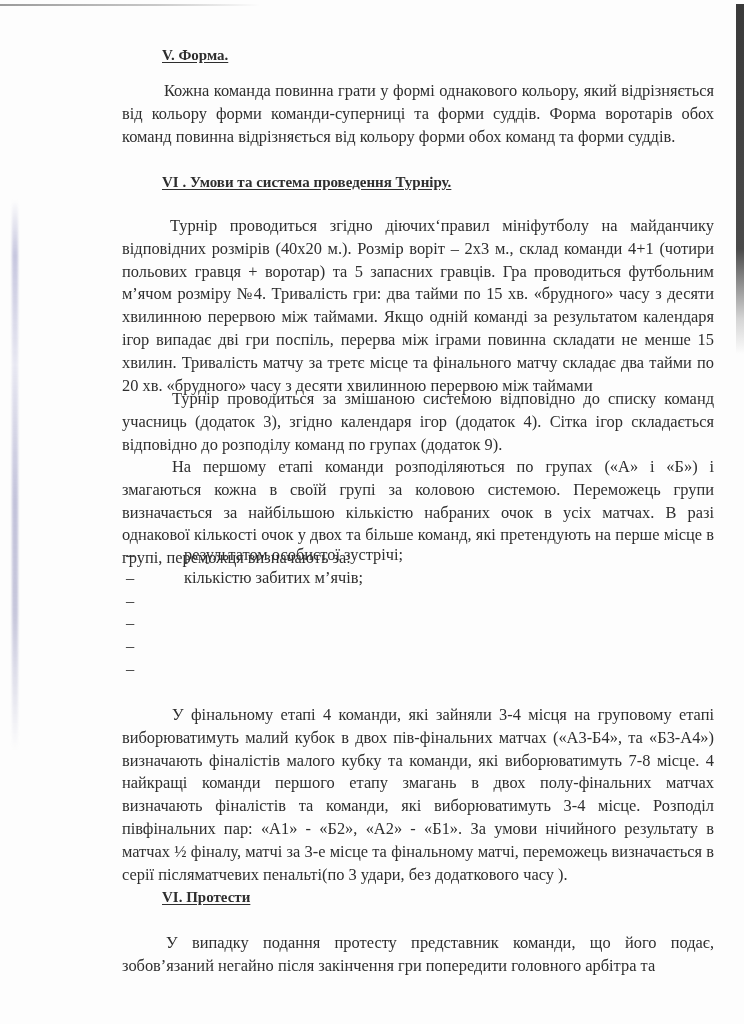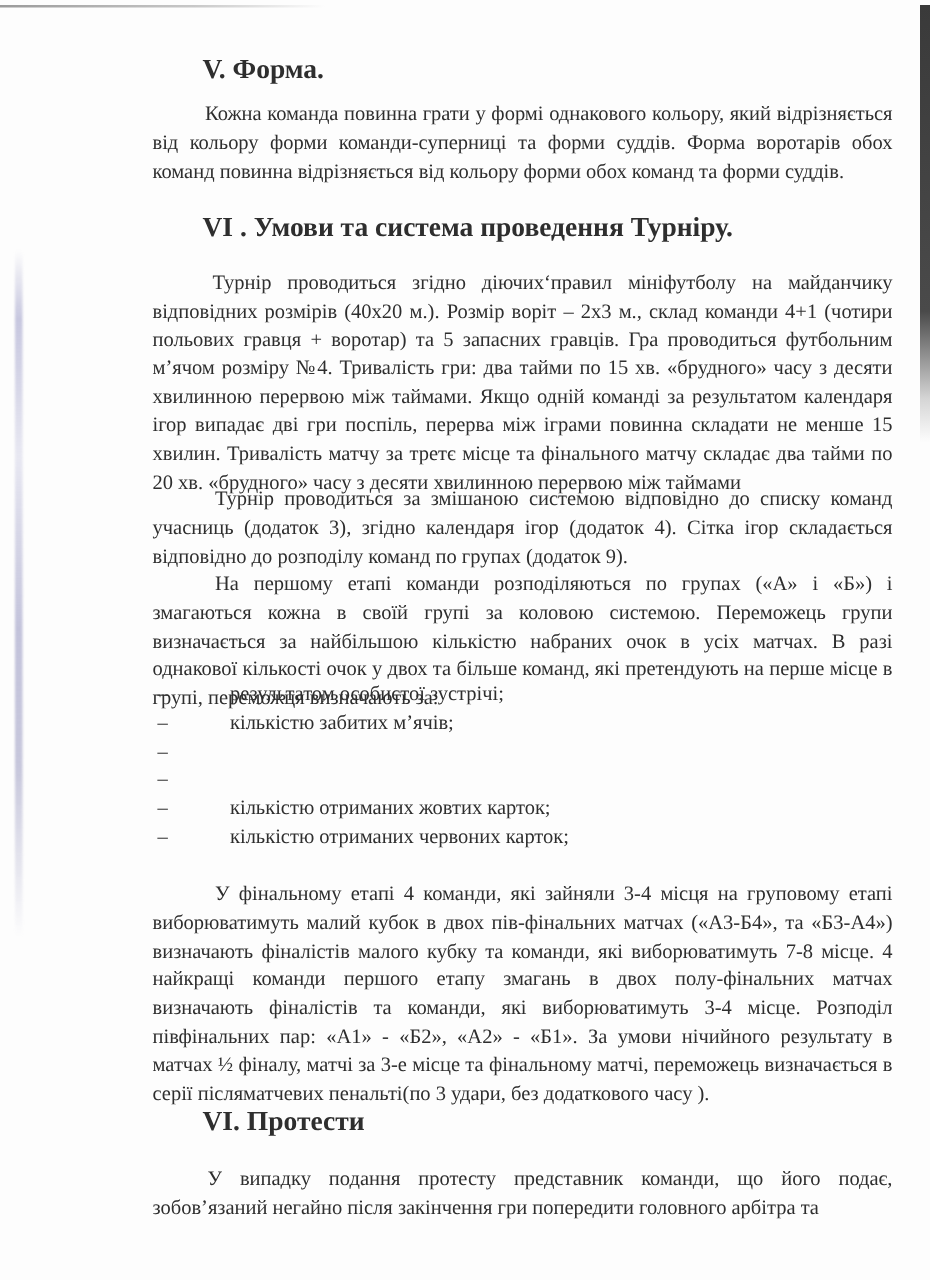--- a/index.html
+++ b/index.html
@@ -20,22 +20,22 @@
   .scan-left {
     position: absolute; left: 12px; top: 200px; width: 6px; height: 550px;
     background: linear-gradient(to bottom, rgba(190,190,215,0) 0%, rgba(185,185,215,0.8) 10%, rgba(200,200,225,0.4) 30%, rgba(180,180,210,0.8) 55%, rgba(175,175,205,0.7) 75%, rgba(200,200,225,0) 100%);
     filter: blur(1px);
   }
   .page {
     position: absolute; left: 118px; top: 0; width: 592px;
     font-size: 16.4px; line-height: 22.8px;
   }
   .heading {
-    position: absolute; font-weight: bold; 
-    text-underline-offset: 2px; font-size: 22px; white-space: nowrap;
+    position: absolute; font-weight: bold; text-decoration: underline;
+    text-underline-offset: 2px; font-size: 15px; white-space: nowrap;
   }
   .para {
     position: absolute; left: 0; width: 592px; text-align: justify; margin: 4px;
   }
   .list { position: absolute; left: 0; width: 592px; margin: 0; padding: 0; list-style: none; }
   .list li { position: relative; height: 22.8px; }
   .list .dash { position: absolute; left: 8px; }
   .list .item-text { position: absolute; left: 66px; white-space: nowrap; text-align: right; }
 </style>
 </head>
@@ -65,25 +65,23 @@
         <span class="item-text">кількістю забитих м’ячів;</span>
       </li>
     <li>
         <span class="dash">–</span>
       </li>
     <li>
         <span class="dash">–</span>
       </li>
     <li>
         <span class="dash">–</span>
-        <span class="item-text">кількістю отриманих жовтих карток;</span>
       </li>
     <li>
         <span class="dash">–</span>
-        <span class="item-text">кількістю отриманих червоних карток;</span>
       </li>
   </ul>
 
   <p class="para" style="top:700px; text-indent:50px;">У фінальному етапі 4 команди, які зайняли 3-4 місця на груповому етапі виборюватимуть малий кубок  в двох пів-фінальних матчах («А3-Б4», та «Б3-А4») визначають фіналістів малого кубку та команди, які виборюватимуть 7-8 місце. 4 найкращі команди першого етапу змагань в двох полу-фінальних матчах визначають фіналістів та команди, які виборюватимуть 3-4 місце. Розподіл півфінальних пар: «А1» - «Б2», «А2» - «Б1». За умови нічийного результату в матчах ½ фіналу, матчі за 3-е місце та фінальному матчі, переможець визначається в серії післяматчевих пенальті(по 3 удари, без додаткового часу ).</p>
 
   <div class="heading" style="left:44px; top:886px;">VI. Протести</div>
   <p class="para" style="top:928px; text-indent:44px;">У випадку подання протесту представник команди, що його подає, зобов’язаний негайно після закінчення гри попередити головного арбітра та</p>
 </div>
 
 </body></html>

